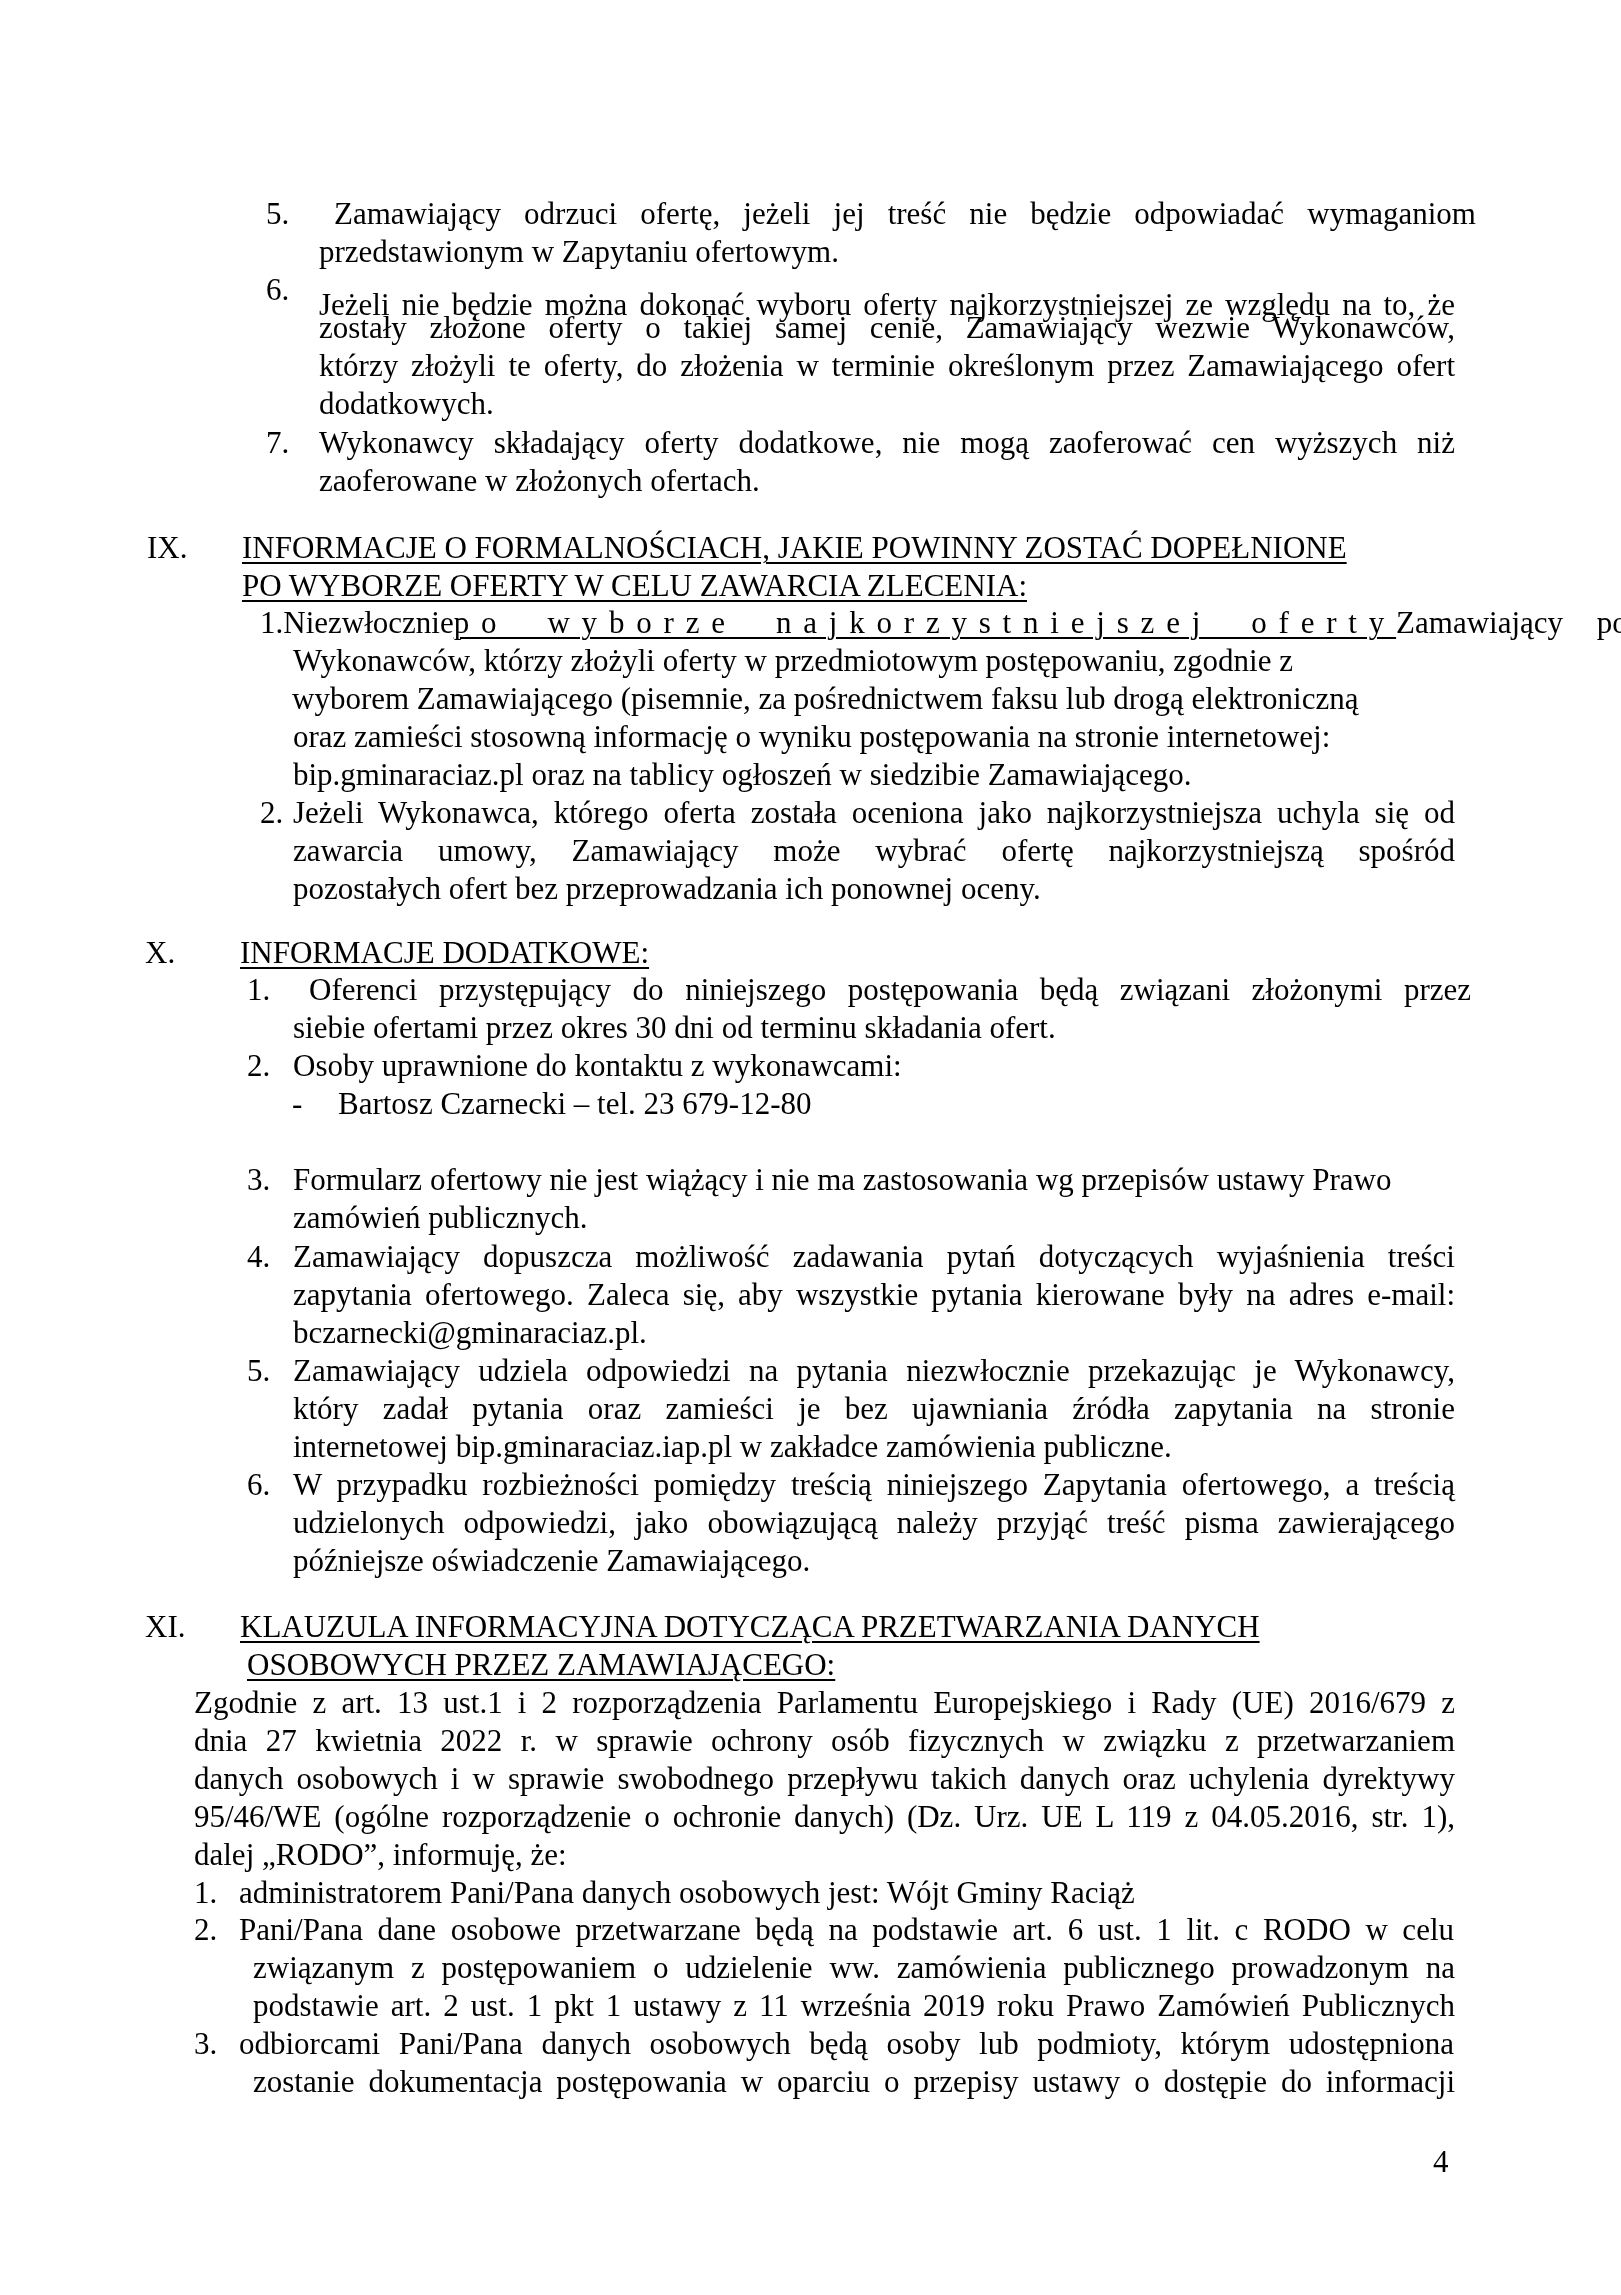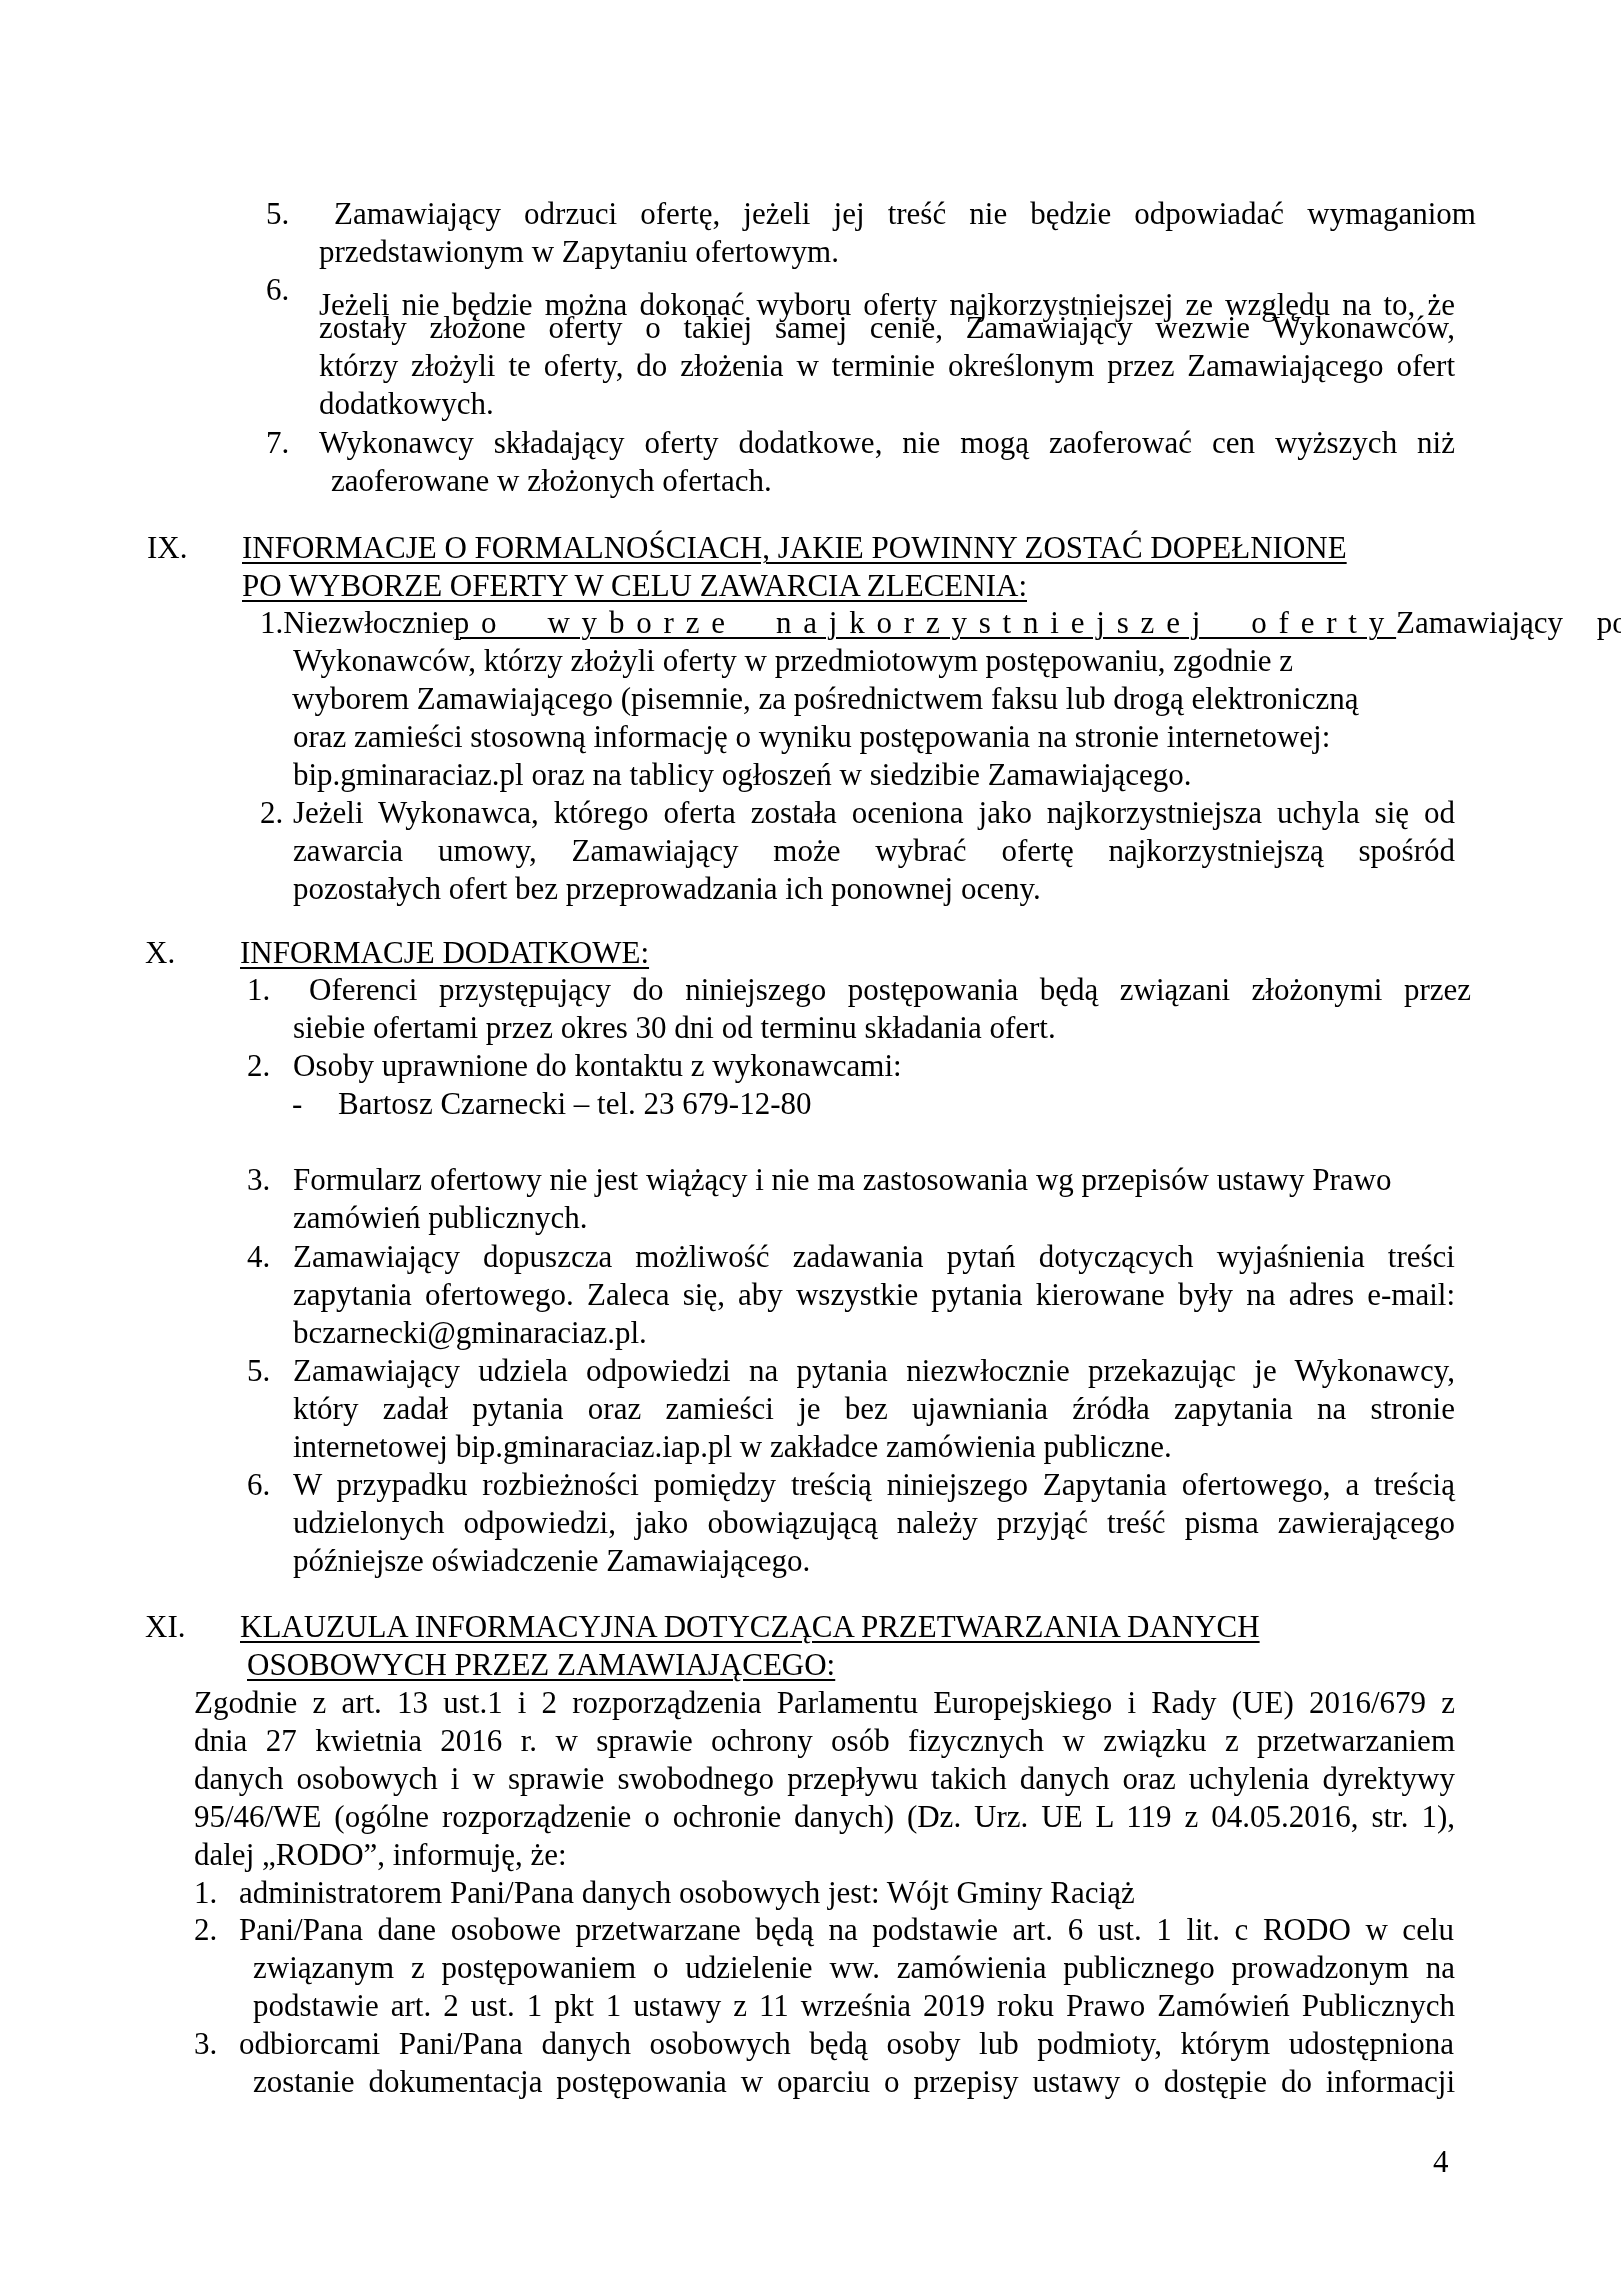--- a/index.html
+++ b/index.html
@@ -28,21 +28,21 @@
   <div class="line" style="left:319px;top:233px;">przedstawionym w Zapytaniu ofertowym.</div>
 
   <span class="num" style="left:266px;top:271px;">6.</span>
   <div class="line just" style="left:319px;top:286px;width:1136px;">Jeżeli nie będzie można dokonać wyboru oferty najkorzystniejszej ze względu na to, że</div>
   <div class="line just" style="left:319px;top:309px;width:1136px;">zostały złożone oferty o takiej samej cenie, Zamawiający wezwie Wykonawców,</div>
   <div class="line just" style="left:319px;top:347px;width:1136px;">którzy złożyli te oferty, do złożenia w terminie określonym przez Zamawiającego ofert</div>
   <div class="line" style="left:319px;top:385px;">dodatkowych.</div>
 
   <span class="num" style="left:266px;top:424px;">7.</span>
   <div class="line just" style="left:319px;top:424px;width:1136px;">Wykonawcy składający oferty dodatkowe, nie mogą zaoferować cen wyższych niż</div>
-  <div class="line" style="left:319px;top:462px;margin-left:12px;">zaoferowane w złożonych ofertach.</div>
+  <div class="line" style="left:319px;top:462px;">zaoferowane w złożonych ofertach.</div>
 
   <span class="num" style="left:147px;top:529px;">IX.</span>
   <div class="line u" style="left:242px;top:529px;">INFORMACJE O FORMALNOŚCIACH, JAKIE POWINNY ZOSTAĆ DOPEŁNIONE</div>
   <div class="line u" style="left:242px;top:567px;">PO WYBORZE OFERTY W CELU ZAWARCIA ZLECENIA:</div>
 
   <div class="line" style="left:260px;top:604px;width:1195px;display:flex;justify-content:space-between;">
     <span>1.Niezwłocznie</span>
     <span class="u" style="letter-spacing:11.8px;word-spacing:19.6px;">po wyborze najkorzystniejszej oferty</span>
     <span style="word-spacing:26px;">Zamawiający poinformuje</span>
   </div>
@@ -86,21 +86,21 @@
   <span class="num" style="left:247px;top:1466px;">6.</span>
   <div class="line just" style="left:293px;top:1466px;width:1162px;">W przypadku rozbieżności pomiędzy treścią niniejszego Zapytania ofertowego, a treścią</div>
   <div class="line just" style="left:293px;top:1504px;width:1162px;">udzielonych odpowiedzi, jako obowiązującą należy przyjąć treść pisma zawierającego</div>
   <div class="line" style="left:293px;top:1542px;">późniejsze oświadczenie Zamawiającego.</div>
 
   <span class="num" style="left:145px;top:1608px;">XI.</span>
   <div class="line u" style="left:240px;top:1608px;">KLAUZULA INFORMACYJNA DOTYCZĄCA PRZETWARZANIA DANYCH</div>
   <div class="line u" style="left:247px;top:1646px;">OSOBOWYCH PRZEZ ZAMAWIAJĄCEGO:</div>
 
   <div class="line just" style="left:194px;top:1684px;width:1261px;">Zgodnie z art. 13 ust.1 i 2 rozporządzenia Parlamentu Europejskiego i Rady (UE) 2016/679 z</div>
-  <div class="line just" style="left:194px;top:1722px;width:1261px;">dnia 27 kwietnia 2016 r. w sprawie ochrony osób fizycznych w związku z przetwarzaniem</div>
+  <div class="line just" style="left:194px;top:1722px;width:1261px;">dnia 27 kwietnia 2022 r. w sprawie ochrony osób fizycznych w związku z przetwarzaniem</div>
   <div class="line just" style="left:194px;top:1760px;width:1261px;">danych osobowych i w sprawie swobodnego przepływu takich danych oraz uchylenia dyrektywy</div>
   <div class="line just" style="left:194px;top:1798px;width:1261px;">95/46/WE (ogólne rozporządzenie o ochronie danych) (Dz. Urz. UE L 119 z 04.05.2016, str. 1),</div>
   <div class="line" style="left:194px;top:1836px;">dalej „RODO”, informuję, że:</div>
 
   <span class="num" style="left:194px;top:1874px;">1.</span>
   <div class="line" style="left:239px;top:1874px;">administratorem Pani/Pana danych osobowych jest: Wójt Gminy Raciąż</div>
 
   <span class="num" style="left:194px;top:1911px;">2.</span>
   <div class="line just" style="left:239px;top:1911px;width:1215px;">Pani/Pana dane osobowe przetwarzane będą na podstawie art. 6 ust. 1 lit. c RODO w celu</div>
   <div class="line just" style="left:253px;top:1949px;width:1202px;">związanym z postępowaniem o udzielenie ww. zamówienia publicznego prowadzonym na</div>

